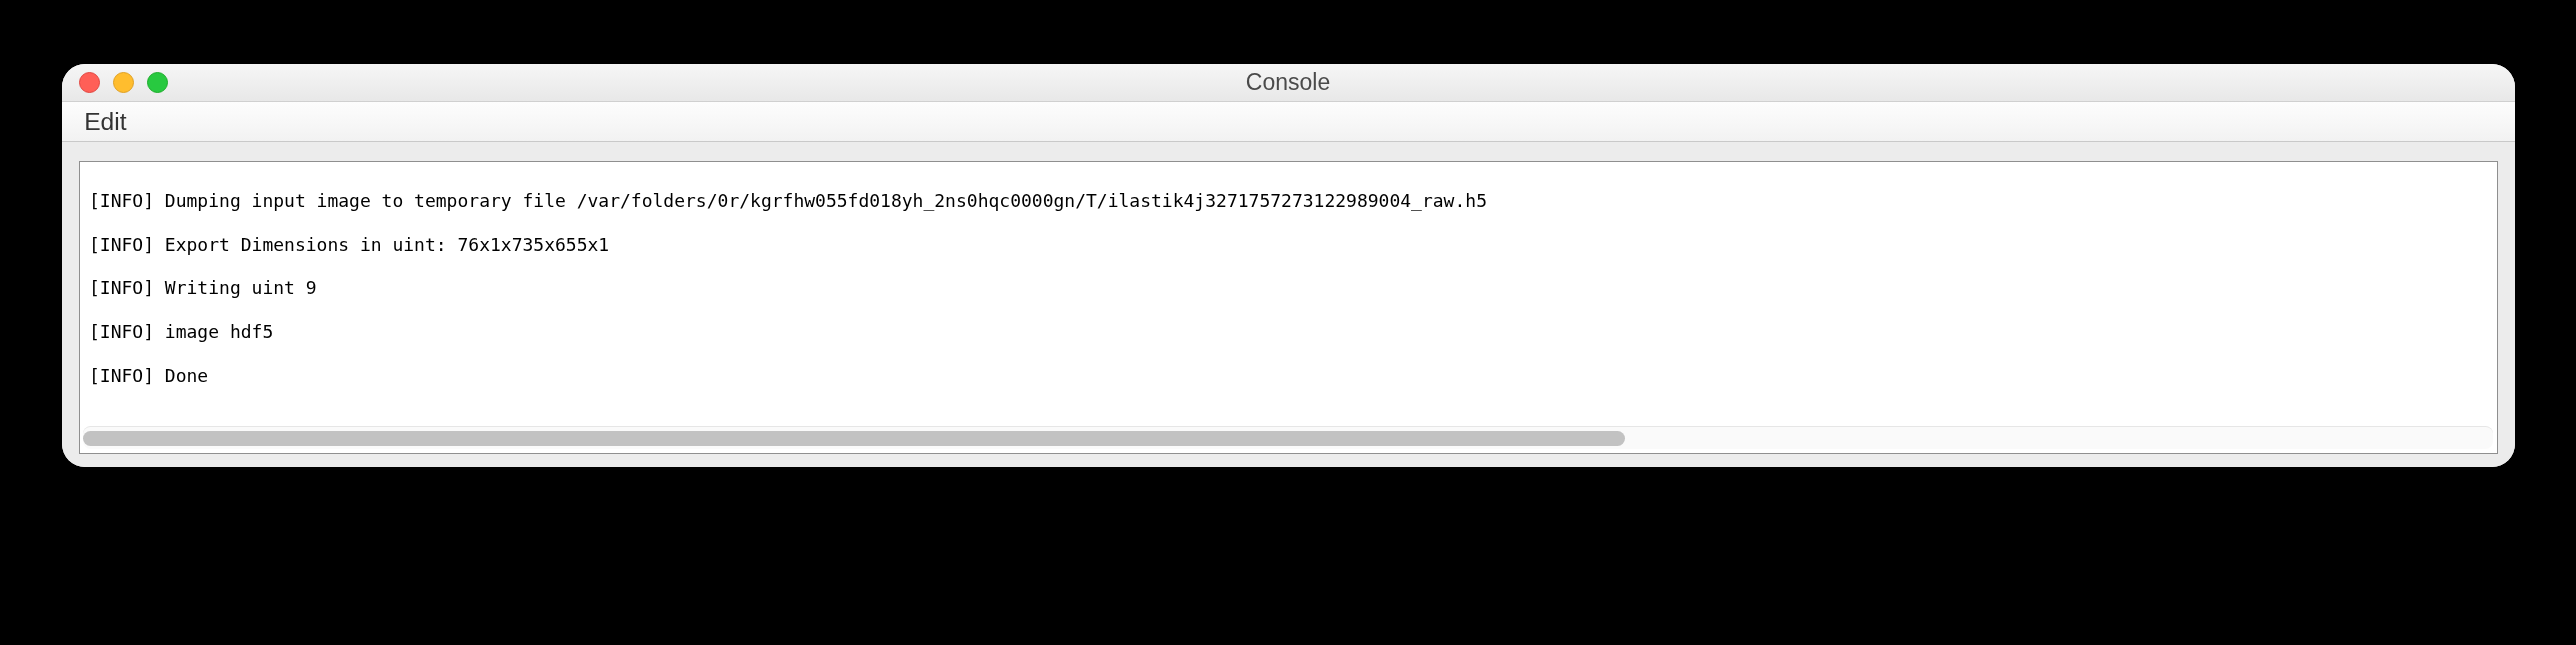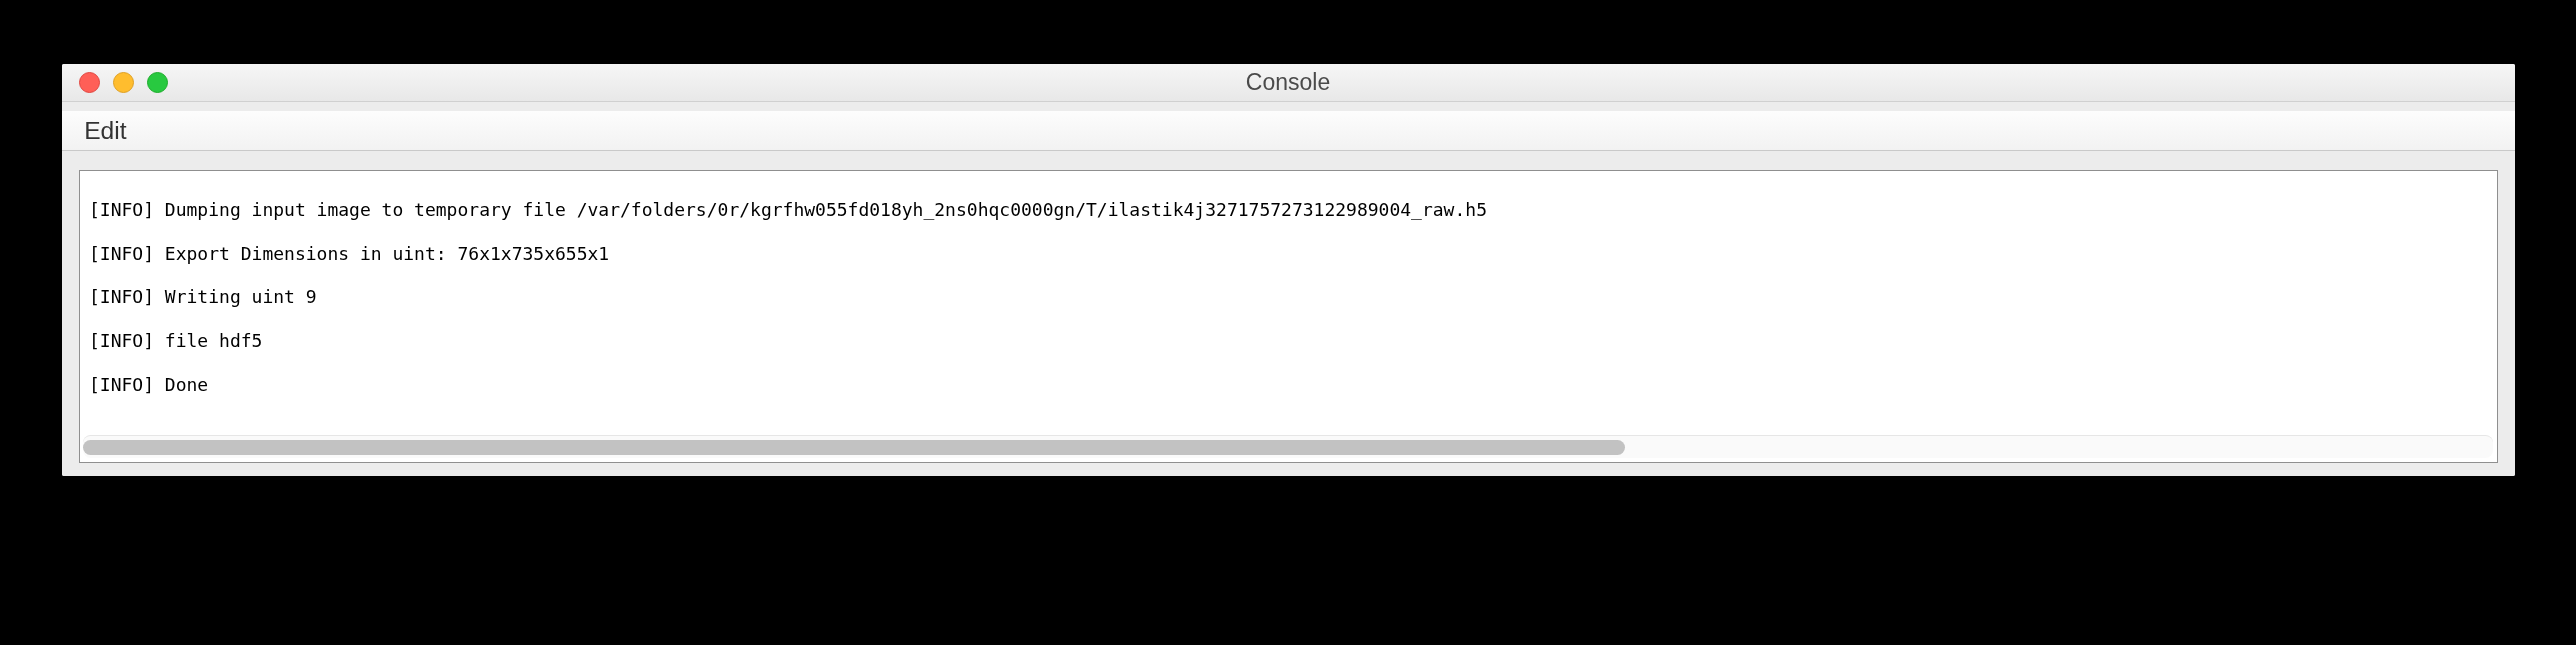--- a/index.html
+++ b/index.html
@@ -13,21 +13,21 @@
       height: 645px;
       font-family: -apple-system, "Helvetica Neue", Arial, sans-serif;
       display: flex;
       align-items: flex-start;
       justify-content: center;
       padding-top: 64px;
     }
     .window {
       width: 2453px;
       background: #ececec;
-      border-radius: 2px;
+      border-radius: 23px;
       box-shadow: 0 19px 57px rgba(0,0,0,0.5), 0 0 0 0.9px rgba(0,0,0,0.1);
       overflow: hidden;
     }
     .titlebar {
       height: 38px;
       background: linear-gradient(to bottom, #f6f6f6, #e8e8e8);
       border-bottom: 0.9px solid #d0d0d0;
       display: flex;
       align-items: center;
       position: relative;
@@ -55,21 +55,20 @@
       color: #4a4a4a;
       pointer-events: none;
     }
     .menubar {
       height: 40px;
       background: linear-gradient(to bottom, #fdfdfd, #f2f2f2);
       border-bottom: 0.9px solid #c9c9c9;
       display: flex;
       align-items: center;
       padding-left: 13.2px;
-      margin-top: 9px;
     }
     .menu-item {
       font-size: 24.6px;
       color: #333;
       padding: 3.8px 9.5px;
       cursor: default;
     }
     .content-area {
       padding: 19px 17px 13.2px 17px;
       background: #ececec;
@@ -126,21 +125,21 @@
   </div>
   <div class="menubar">
     <div class="menu-item">Edit</div>
   </div>
   <div class="content-area">
     <div class="console-box">
       <div class="console-text">
 <span class="console-line">[INFO] Dumping input image to temporary file /var/folders/0r/kgrfhw055fd018yh_2ns0hqc0000gn/T/ilastik4j3271757273122989004_raw.h5</span>
 <span class="console-line">[INFO] Export Dimensions in uint: 76x1x735x655x1</span>
 <span class="console-line">[INFO] Writing uint 9</span>
-<span class="console-line">[INFO] file hdf5</span>
+<span class="console-line">[INFO] image hdf5</span>
 <span class="console-line">[INFO] Done</span>
 
 
       </div>
       <div class="scrollbar-track">
         <div class="scrollbar-thumb"></div>
       </div>
     </div>
   </div>
 </div>

